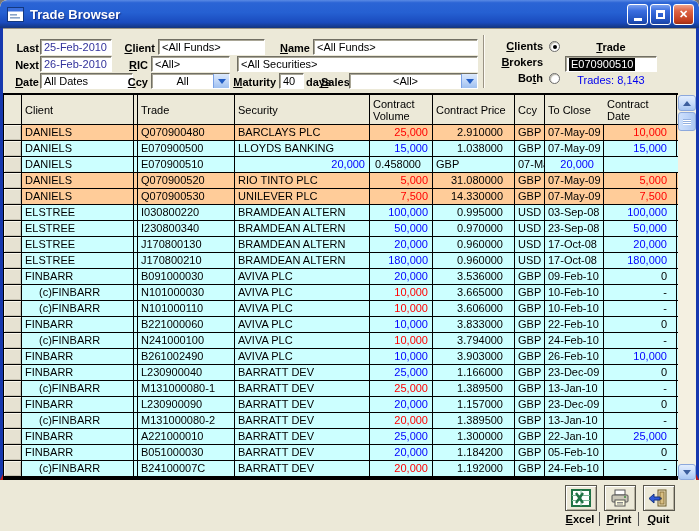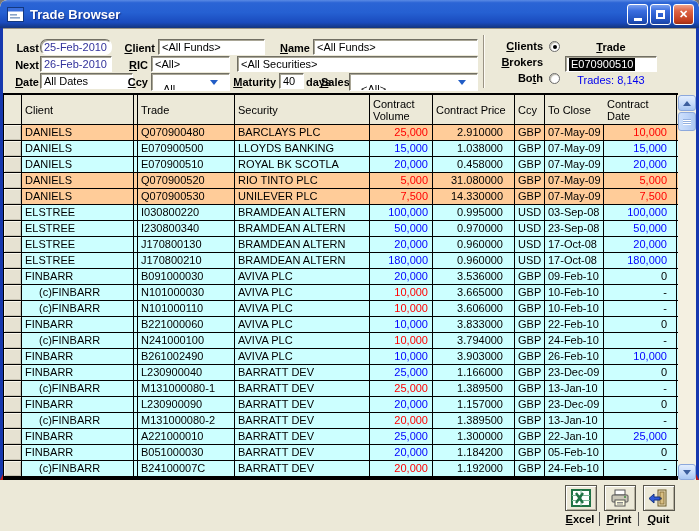--- a/index.html
+++ b/index.html
@@ -14,21 +14,21 @@
   .winbtn.red { background:linear-gradient(180deg,#F0A38B 0%,#DE6547 30%,#C03C1D 85%,#9C2F15 100%); }
   .glyph-min { width:8px; height:3px; background:#fff; margin-top:10px; }
   .glyph-max { width:9px; height:9px; border:2px solid #fff; border-top-width:3px; }
   .content { width:699px; height:452px; border-left:3px solid #1638AE; border-right:3px solid #1638AE; border-bottom:6px solid #b91c1c; background:#ECE9D8; position:relative; }
   
   .form-panel { position:relative; height:65px; border-top:1px solid #9a9384; }
   .flabel { position:absolute; height:16px; line-height:16px; font-size:11px; font-weight:bold; color:#000; text-align:right; }
   .flabel u, .btn-label u, .rlabel u { text-decoration:underline; }
   .field { position:absolute; height:16px; background:#fff; border:1px solid #716F64; border-bottom-color:#fff; border-right-color:#fff; box-shadow:inset 1px 1px 0 #a9a696; font-size:11px; line-height:13px; padding:1px 3px; color:#000; white-space:nowrap; overflow:hidden; }
   .field.navy { color:#32329B; }
-  .combo { display:flex; padding:8px; }
+  .combo { display:flex; padding:0;text-align:center; }
   .combo .cval { flex:1; padding:1px 3px; font-size:11px; line-height:13px; }
   .combo-btn { width:16px; background:linear-gradient(180deg,#DCE9FC 0%,#C3D8F8 45%,#9FC0F0 100%); border-left:1px solid #7AA1E6; display:flex; align-items:center; justify-content:center; }
   .chev-down { width:0; height:0; border-left:4px solid transparent; border-right:4px solid transparent; border-top:5px solid #215DC6; }
   .etched-v { position:absolute; border-left:1px solid #9a9384; border-right:1px solid #FDFBF5; }
   .radio-row { position:absolute; height:16px; display:flex; align-items:center; }
   .rlabel { font-size:11px; font-weight:bold; width:54px; text-align:right; }
   .radio { width:11px; height:11px; border-radius:50%; background:#fff; border:1px solid #6c6c6c; box-shadow:inset 1px 1px 1px #b9b6a8; margin-left:6px; position:relative; }
   .radio.checked::after { content:""; position:absolute; left:3px; top:3px; width:4px; height:4px; border-radius:50%; background:#000; }
   .trade-label { text-align:center; }
   .trade-field { display:flex; align-items:center; }
@@ -96,21 +96,21 @@
     <div class="winbtn red">
         <span>✕</span>
       </div>
   </div>
 
   <div class="content">
 
     <div class="form-panel">
 
       <div class="flabel" style="left:2px; top:11px; width:34px;">Last</div>
-      <div class="field navy" style="left:37px; top:10px; width:72px;border-radius:7px;">25-Feb-2010</div>
+      <div class="field navy" style="left:37px; top:10px; width:72px;">25-Feb-2010</div>
       <div class="flabel" style="left:2px; top:28px; width:34px;">Next</div>
       <div class="field navy" style="left:37px; top:27px; width:72px;">26-Feb-2010</div>
       <div class="flabel" style="left:2px; top:45px; width:34px;"><u>D</u>ate</div>
       <div class="field" style="left:37px; top:44px; width:93px;">All Dates</div>
 
       <div class="flabel" style="left:108px; top:11px; width:44px;"><u>C</u>lient</div>
       <div class="field" style="left:155px; top:10px; width:107px;">&lt;All Funds&gt;</div>
       <div class="flabel" style="left:108px; top:28px; width:37px;"><u>R</u>IC</div>
       <div class="field" style="left:148px; top:27px; width:79px;">&lt;All&gt;</div>
       <div class="field" style="left:234px; top:27px; width:241px;">&lt;All Securities&gt;</div>
@@ -193,21 +193,20 @@
               <div class="cell c-price num">1.038000</div>
               <div class="cell c-ccy">GBP</div>
               <div class="cell c-date">07-May-09</div>
               <div class="cell c-close num col-blue">15,000</div>
             </div>
             <div class="trow bg-cyan">
               <div class="cell c-sel"></div>
               <div class="cell c-client">DANIELS</div>
               <div class="cell c-sp"></div>
               <div class="cell c-trade">E070900510</div>
-              <div class="cell c-sec">ROYAL BK SCOTLA</div>
               <div class="cell c-vol num col-blue">20,000</div>
               <div class="cell c-price num">0.458000</div>
               <div class="cell c-ccy">GBP</div>
               <div class="cell c-date">07-May-09</div>
               <div class="cell c-close num col-blue">20,000</div>
             </div>
             <div class="trow bg-orange">
               <div class="cell c-sel"></div>
               <div class="cell c-client">DANIELS</div>
               <div class="cell c-sp"></div>

